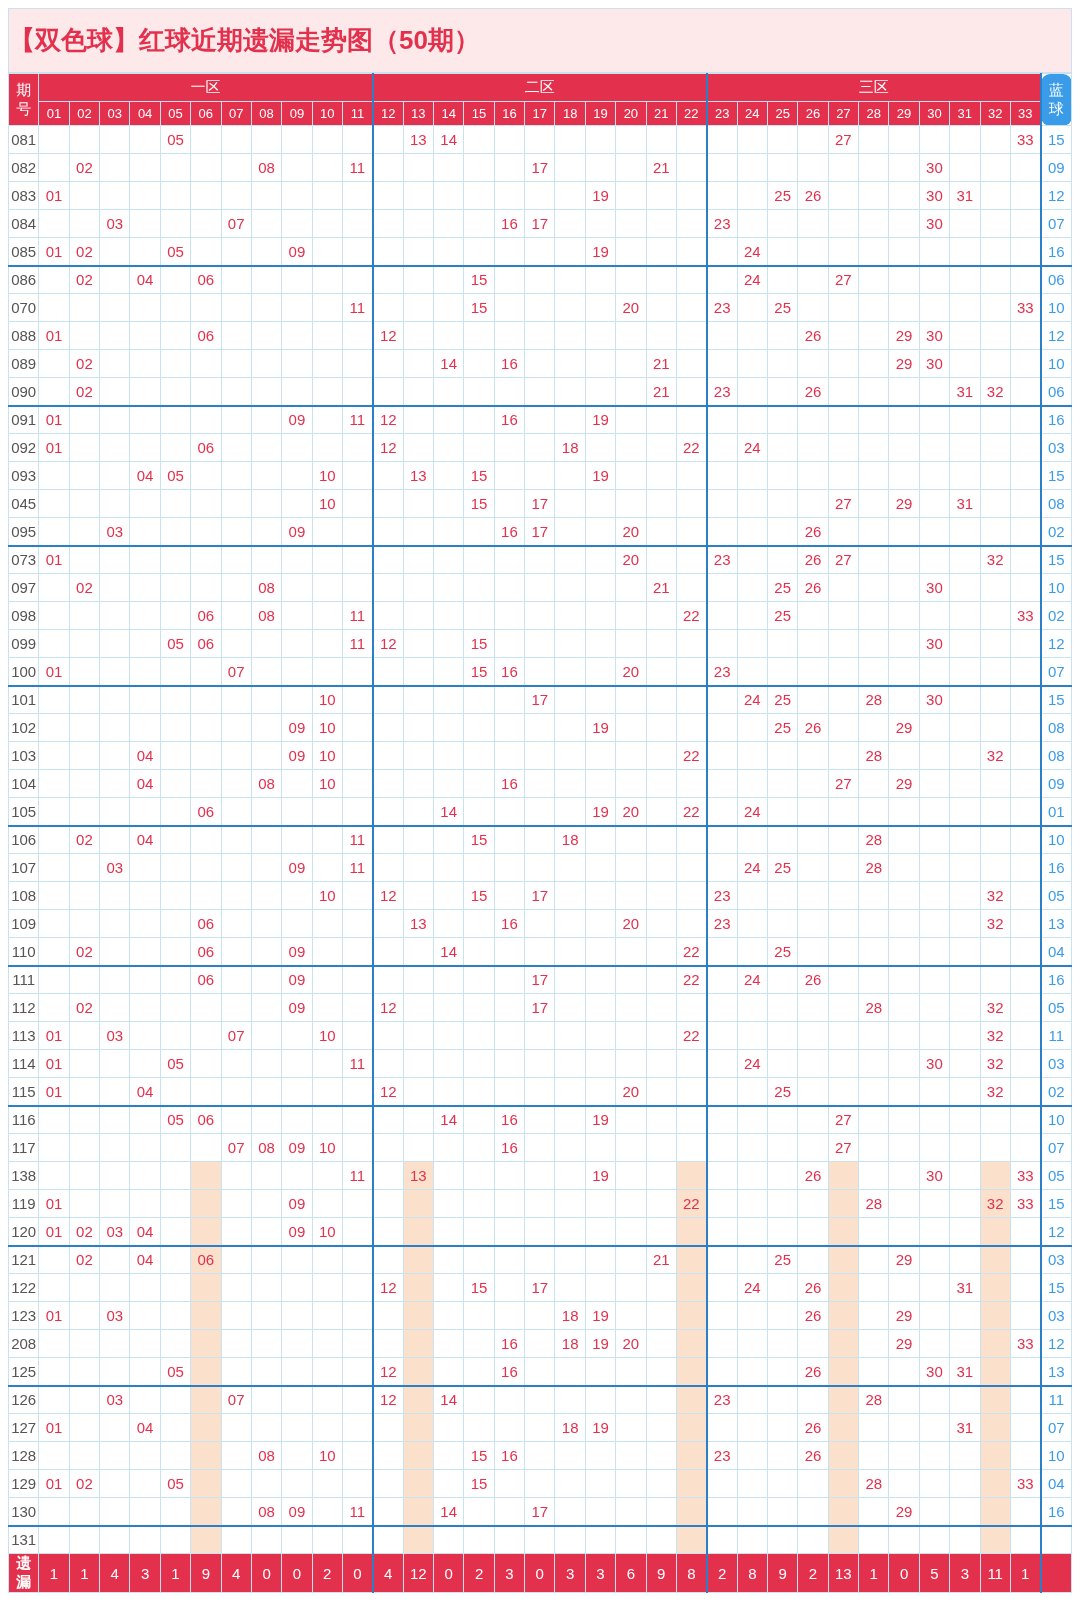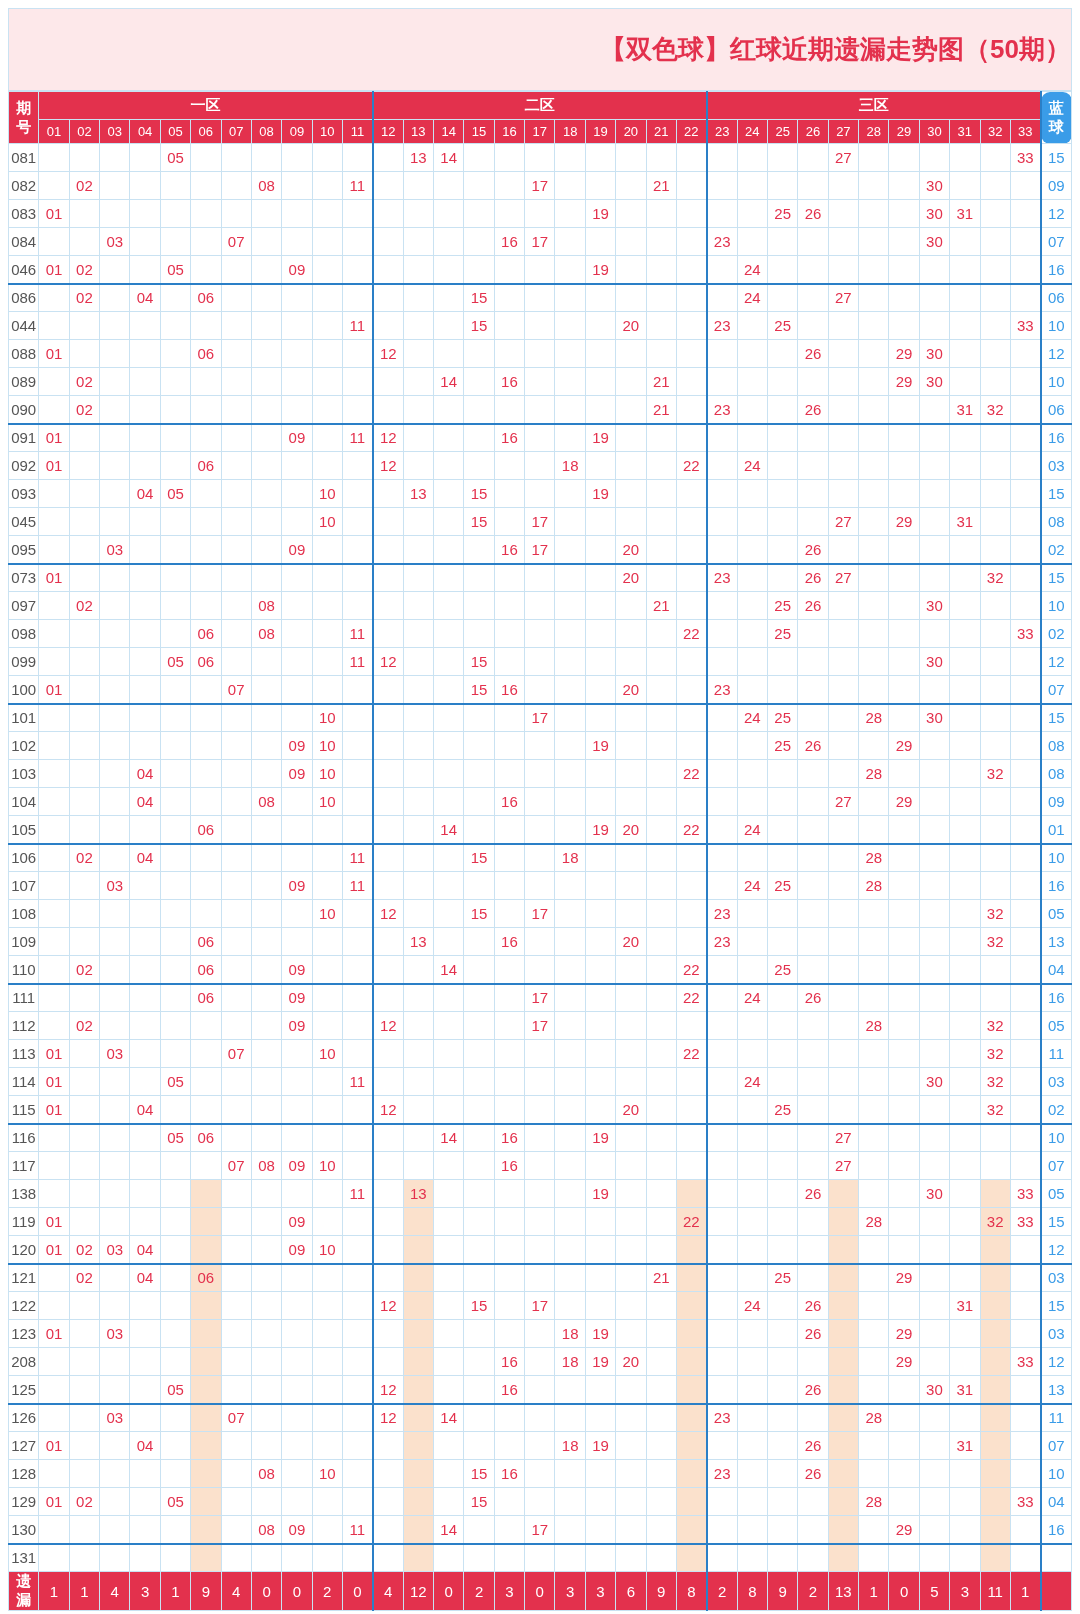--- a/index.html
+++ b/index.html
@@ -2,40 +2,40 @@
 <html><head>
 <meta charset="utf-8">
 <style>
   * { box-sizing: border-box; margin: 0; padding: 0; }
   body { font-family: Arial, "Microsoft YaHei", sans-serif; background: #fff; padding: 8px; }
   .title {
     background: #fde8ea;
     color: #e3314d;
     font-size: 26px;
     font-weight: bold;
-    text-align: right;
-    padding: 23px 0;
+    text-align: left;
+    padding: 14px 0;
     border: 1px solid #c9e2f2;
   }
   table {
     border-collapse: collapse;
     width: 100%;
     font-size: 15px;
     table-layout: fixed;
   }
   th, td {
     border: 1px solid #c9e2f2;
     text-align: center;
     height: 28px;
     padding: 0;
   }
   th.zone, th.period, th.blue-header {
     background: #e3314d;
     color: #fff;
-    font-weight: bold;
+    font-weight: normal;
   }
   th.num {
     background: #e3314d;
     color: #fff;
     font-size: 13px;
     font-weight: normal;
     height: 24px;
   }
   th.blue-header {
     background: #3a9ce8;
@@ -247,21 +247,21 @@
         <td class=""></td>
         <td class=""></td>
         <td class=""></td>
         <td class="red">30</td>
         <td class=""></td>
         <td class=""></td>
         <td class=""></td>
         <td class="blue sep-col">07</td>
       </tr>
       <tr>
-        <td class="period-cell">046</td>
+        <td class="period-cell">085</td>
         <td class="red">01</td>
         <td class="red">02</td>
         <td class=""></td>
         <td class=""></td>
         <td class="red">05</td>
         <td class=""></td>
         <td class=""></td>
         <td class=""></td>
         <td class="red">09</td>
         <td class=""></td>
@@ -321,21 +321,21 @@
         <td class="red">27</td>
         <td class=""></td>
         <td class=""></td>
         <td class=""></td>
         <td class=""></td>
         <td class=""></td>
         <td class=""></td>
         <td class="blue sep-col">06</td>
       </tr>
       <tr>
-        <td class="period-cell">044</td>
+        <td class="period-cell">070</td>
         <td class=""></td>
         <td class=""></td>
         <td class=""></td>
         <td class=""></td>
         <td class=""></td>
         <td class=""></td>
         <td class=""></td>
         <td class=""></td>
         <td class=""></td>
         <td class=""></td>

